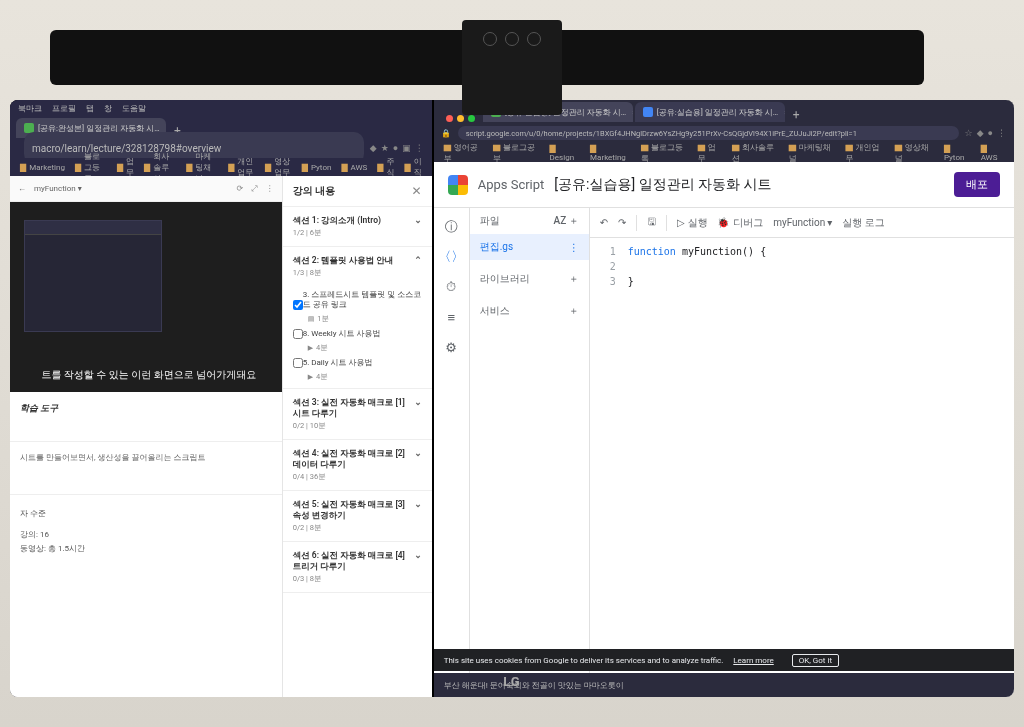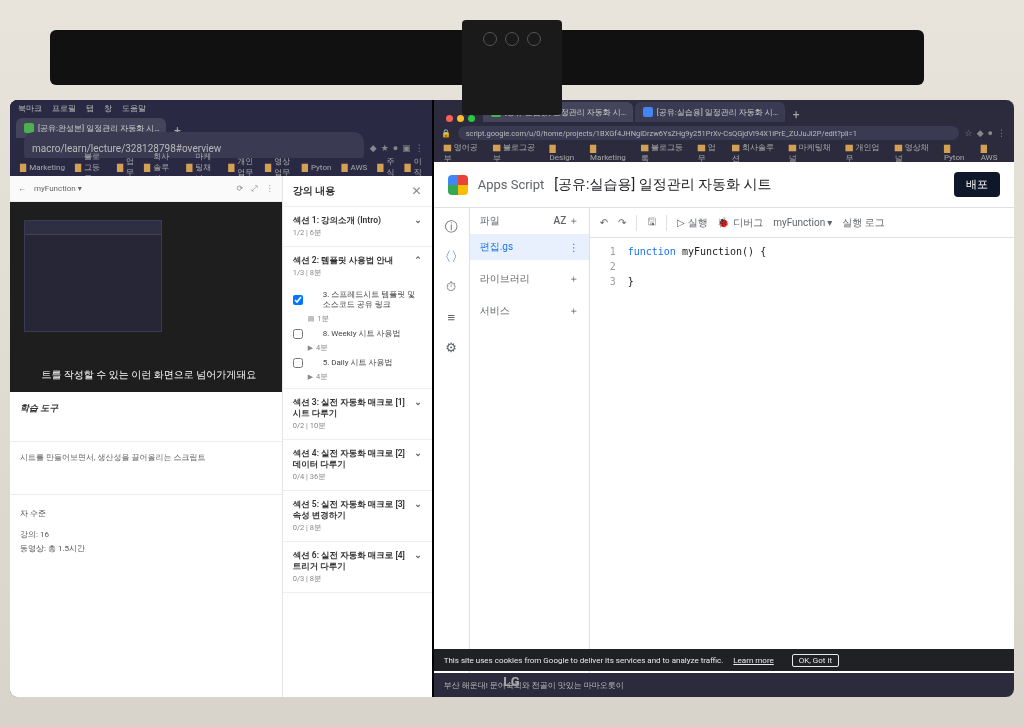--- a/index.html
+++ b/index.html
@@ -55,39 +55,39 @@
   .course-side { width: 150px; border-left: 1px solid #e5e5e5; background: #fff; display: flex; flex-direction: column; }
   .course-side-header { display: flex; justify-content: space-between; align-items: center; padding: 8px 10px; border-bottom: 1px solid #eee; }
   .course-side-header h3 { font-size: 10px; font-weight: 600; }
   .course-side-header .close { color: #888; cursor: pointer; }
   .section { border-bottom: 1px solid #eee; }
   .section-head { padding: 8px 10px; font-size: 8.5px; font-weight: 600; display: flex; justify-content: space-between; align-items: flex-start; cursor: pointer; line-height: 1.3; }
   .section-head .title-wrap { flex: 1; padding-right: 4px; }
   .section-sub { font-size: 7.5px; color: #888; font-weight: 400; margin-top: 2px; }
   .chev { color: #666; font-size: 9px; }
   .section-body { padding: 0 6px 6px 6px; }
-  .lesson { display: flex; align-items: center; gap: 20px; padding: 4px 4px; font-size: 8px; color: #444; }
+  .lesson { display: flex; align-items: flex-end; gap: 0; padding: 4px 4px; font-size: 8px; color: #444; }
   .lesson input[type=checkbox] { width: 10px; height: 10px; margin-top: 1px; }
   .lesson .lt { flex: 1; line-height: 1.3; }
   .lesson-meta { display: flex; align-items: center; gap: 3px; font-size: 7.5px; color: #888; padding-left: 19px; }
   .lesson-meta .playicon { font-size: 7px; }
   .right-tabbar { height: 22px; background: #2b2b3d; display: flex; align-items: flex-end; padding: 0 40px 0 6px; gap: 2px; }
   .traffic { display: flex; gap: 4px; align-items: center; padding: 0 6px; }
   .traffic span { width: 7px; height: 7px; border-radius: 50%; }
   .tl-r { background: #ff5f56; } .tl-y { background: #ffbd2e; } .tl-g { background: #27c93f; }
   .right-urlbar { height: 22px; background: #2b2b3d; display: flex; align-items: center; padding: 0 8px; gap: 6px; }
   .right-bookmarkbar { height: 18px; background: #2b2b3d; display: flex; align-items: center; gap: 10px; padding: 0 10px; color: #aaa; font-size: 8px; overflow:hidden; }
 
   .appscript { flex: 1; background: #fff; display: flex; flex-direction: column; position: relative; }
   .as-header { display: flex; align-items: center; padding: 10px 14px; gap: 10px; border-bottom: 1px solid #e0e0e0; justify-content: flex-end; }
   .as-logo { width: 20px; height: 20px; position: relative; }
   .as-logo::before { content: ""; position: absolute; inset: 0; background: conic-gradient(#ea4335 0 25%, #fbbc05 0 50%, #34a853 0 75%, #4285f4 0); border-radius: 4px; }
   .as-name { font-size: 13px; color: #5f6368; }
   .as-title { font-size: 14px; color: #202124; }
-  .as-deploy { margin-left: auto; background: #0f172a; color: #fff; border: none; padding: 5px 12px; border-radius: 4px; font-size: 11px; cursor: pointer; }
+  .as-deploy { margin-left: auto; background: #4c1d95; color: #fff; border: none; padding: 5px 12px; border-radius: 4px; font-size: 11px; cursor: pointer; }
 
   .as-body { flex: 1; display: flex; }
   .as-iconbar { width: 36px; border-right: 1px solid #e0e0e0; display: flex; flex-direction: column; align-items: center; gap: 12px; padding-top: 10px; color: #5f6368; }
   .as-iconbar div { width: 18px; height: 18px; display:flex; align-items:center; justify-content:center; font-size: 13px; cursor: pointer; }
   .as-iconbar .active { color: #1a73e8; }
 
   .as-files { width: 120px; border-right: 1px solid #e0e0e0; display: flex; flex-direction: column; font-size: 10px; }
   .as-file-row { display: flex; justify-content: space-between; align-items: center; padding: 6px 10px; color: #5f6368; cursor: pointer; }
   .as-file-row.head { font-weight: 500; color: #5f6368; }
   .as-file-row.selected { background: #e8f0fe; color: #1a73e8; }

